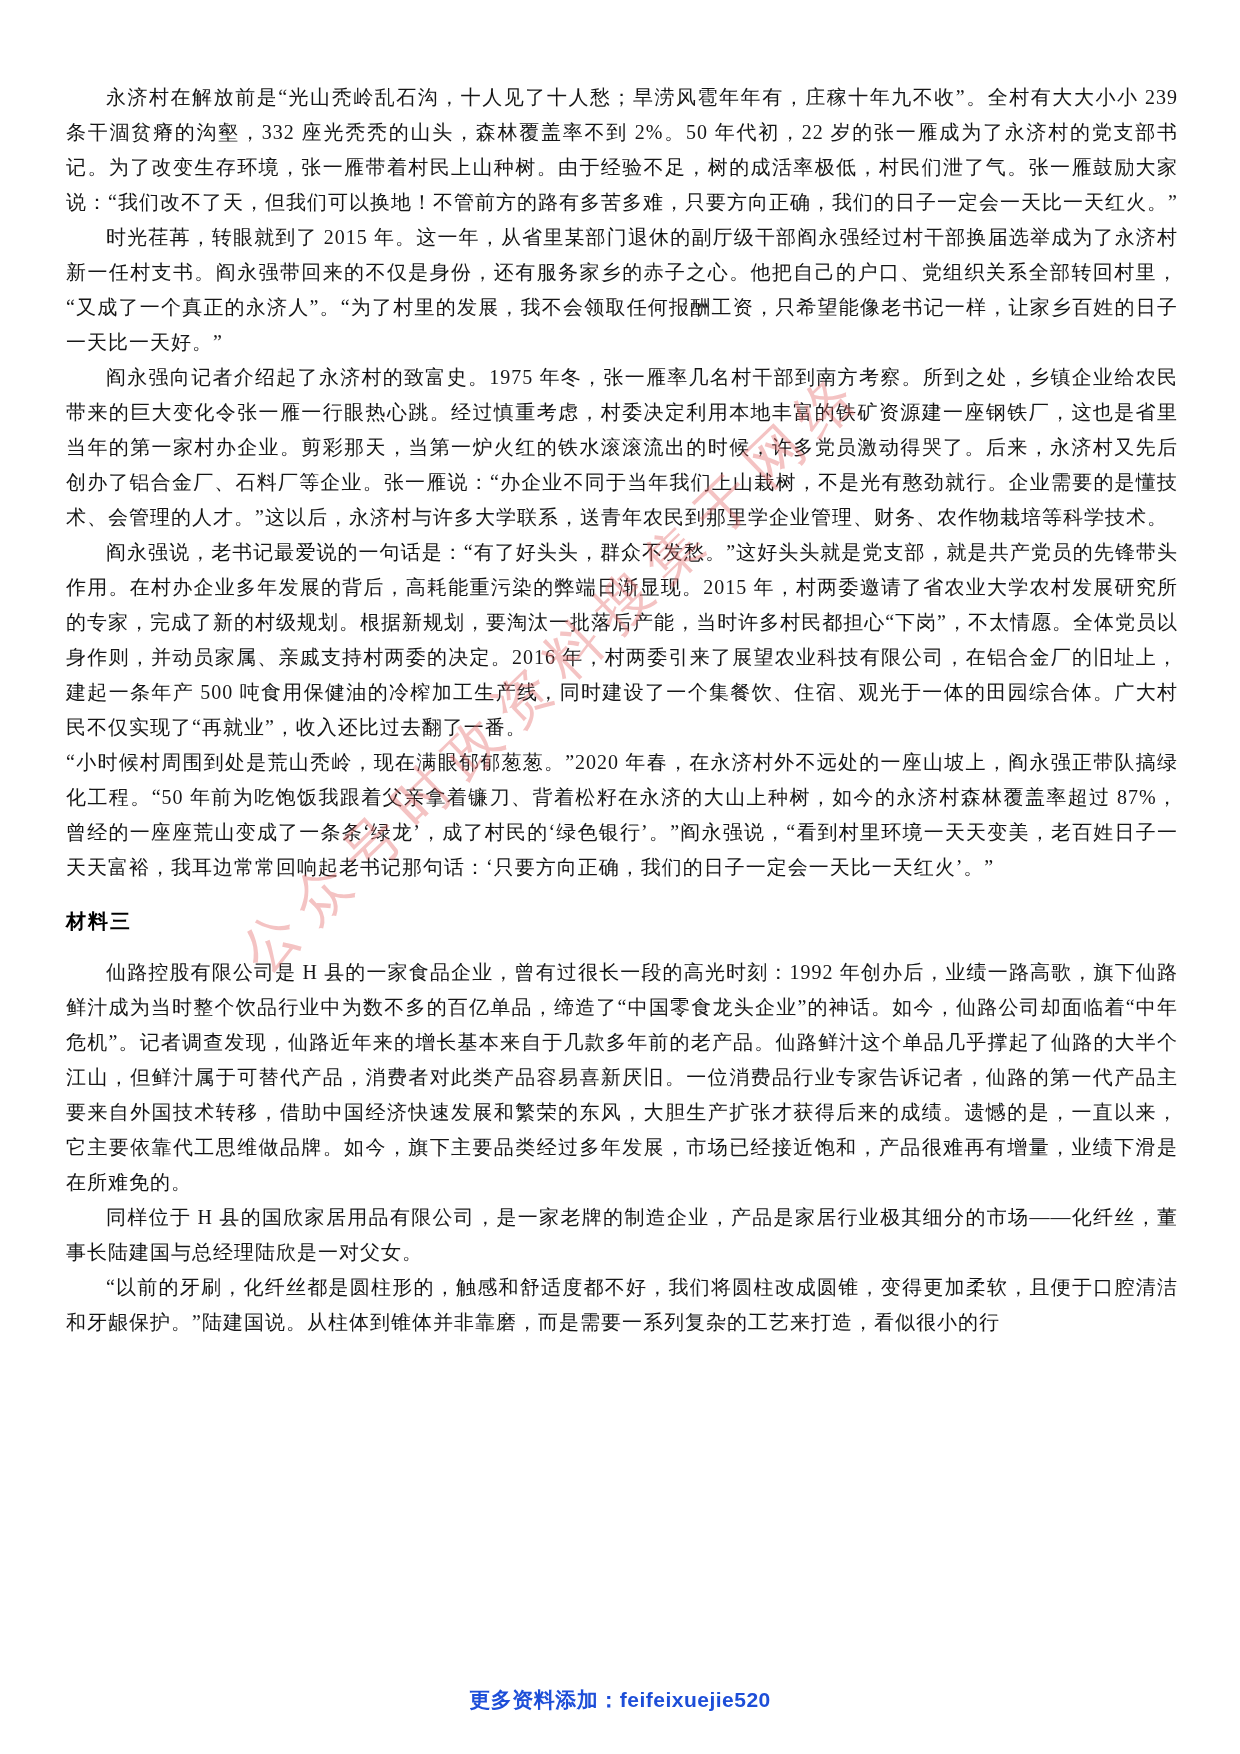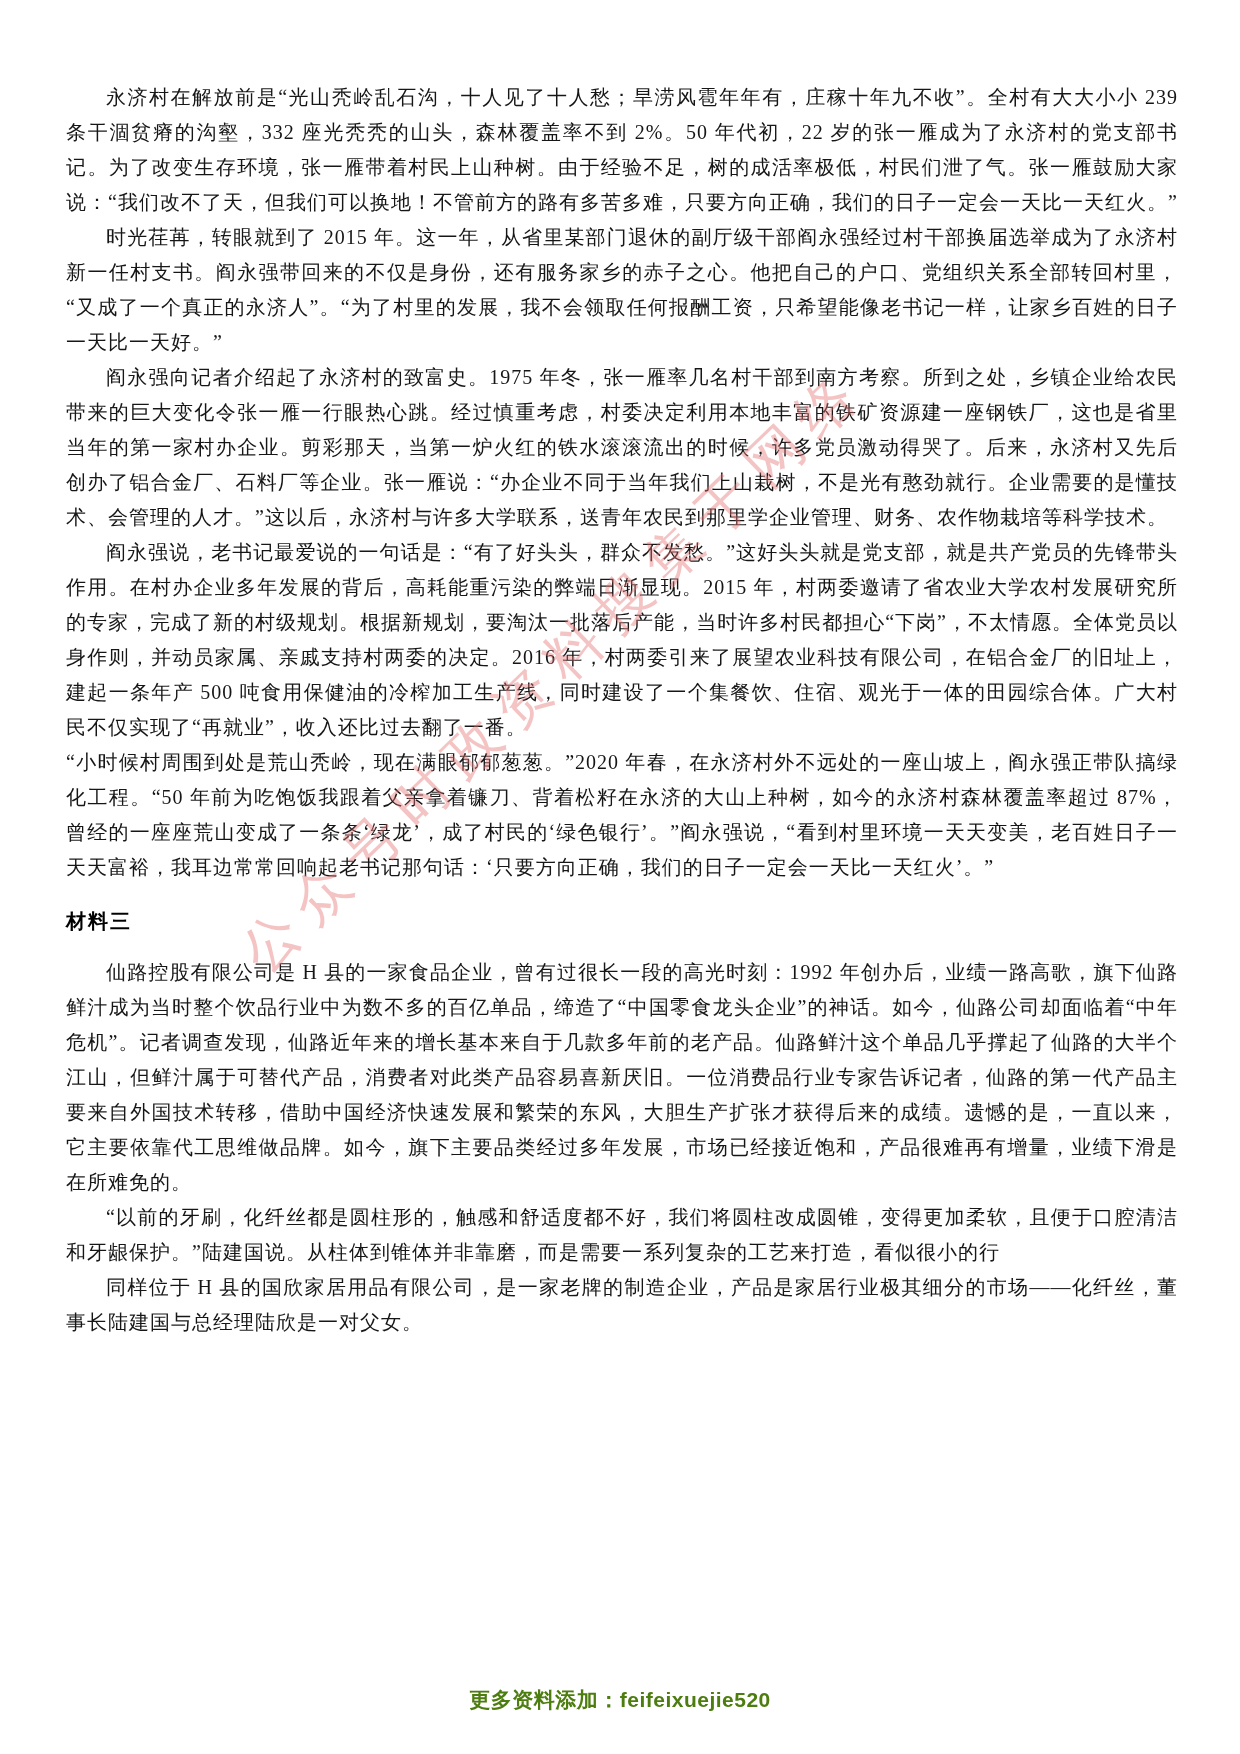--- a/index.html
+++ b/index.html
@@ -30,43 +30,43 @@
     transform:rotate(-44deg);transform-origin:0 0;
     font-family:"Liberation Sans","DejaVu Sans",sans-serif;
     font-size:56px;letter-spacing:14px;white-space:nowrap;
     color:rgba(228,112,112,0.42);
     z-index:3;pointer-events:none;user-select:none;
   }
   .footer{
     position:absolute;left:0;right:0;bottom:40px;
     text-align:center;
     font-family:"Liberation Sans","DejaVu Sans",sans-serif;
-    font-size:21px;font-weight:700;color:#4d7c0f;letter-spacing:0.5px;
+    font-size:21px;font-weight:700;color:#1d4ed8;letter-spacing:0.5px;
   }
 </style>
 </head>
 <body>
 
 <div class="page">
 
   <div class="watermark">公众号时政资料搜集于网络</div>
 
   <main class="content">
 
     <p class="para">永济村在解放前是“光山秃岭乱石沟，十人见了十人愁；旱涝风雹年年有，庄稼十年九不收”。全村有大大小小 239 条干涸贫瘠的沟壑，332 座光秃秃的山头，森林覆盖率不到 2%。50 年代初，22 岁的张一雁成为了永济村的党支部书记。为了改变生存环境，张一雁带着村民上山种树。由于经验不足，树的成活率极低，村民们泄了气。张一雁鼓励大家说：“我们改不了天，但我们可以换地！不管前方的路有多苦多难，只要方向正确，我们的日子一定会一天比一天红火。”</p>
     <p class="para">时光荏苒，转眼就到了 2015 年。这一年，从省里某部门退休的副厅级干部阎永强经过村干部换届选举成为了永济村新一任村支书。阎永强带回来的不仅是身份，还有服务家乡的赤子之心。他把自己的户口、党组织关系全部转回村里，“又成了一个真正的永济人”。“为了村里的发展，我不会领取任何报酬工资，只希望能像老书记一样，让家乡百姓的日子一天比一天好。”</p>
     <p class="para">阎永强向记者介绍起了永济村的致富史。1975 年冬，张一雁率几名村干部到南方考察。所到之处，乡镇企业给农民带来的巨大变化令张一雁一行眼热心跳。经过慎重考虑，村委决定利用本地丰富的铁矿资源建一座钢铁厂，这也是省里当年的第一家村办企业。剪彩那天，当第一炉火红的铁水滚滚流出的时候，许多党员激动得哭了。后来，永济村又先后创办了铝合金厂、石料厂等企业。张一雁说：“办企业不同于当年我们上山栽树，不是光有憨劲就行。企业需要的是懂技术、会管理的人才。”这以后，永济村与许多大学联系，送青年农民到那里学企业管理、财务、农作物栽培等科学技术。</p>
     <p class="para">阎永强说，老书记最爱说的一句话是：“有了好头头，群众不发愁。”这好头头就是党支部，就是共产党员的先锋带头作用。在村办企业多年发展的背后，高耗能重污染的弊端日渐显现。2015 年，村两委邀请了省农业大学农村发展研究所的专家，完成了新的村级规划。根据新规划，要淘汰一批落后产能，当时许多村民都担心“下岗”，不太情愿。全体党员以身作则，并动员家属、亲戚支持村两委的决定。2016 年，村两委引来了展望农业科技有限公司，在铝合金厂的旧址上，建起一条年产 500 吨食用保健油的冷榨加工生产线，同时建设了一个集餐饮、住宿、观光于一体的田园综合体。广大村民不仅实现了“再就业”，收入还比过去翻了一番。</p>
     <p class="para no-indent">“小时候村周围到处是荒山秃岭，现在满眼郁郁葱葱。”2020 年春，在永济村外不远处的一座山坡上，阎永强正带队搞绿化工程。“50 年前为吃饱饭我跟着父亲拿着镰刀、背着松籽在永济的大山上种树，如今的永济村森林覆盖率超过 87%，曾经的一座座荒山变成了一条条‘绿龙’，成了村民的‘绿色银行’。”阎永强说，“看到村里环境一天天变美，老百姓日子一天天富裕，我耳边常常回响起老书记那句话：‘只要方向正确，我们的日子一定会一天比一天红火’。”</p>
 
     <h2 class="heading">材料三</h2>
 
     <p class="para">仙路控股有限公司是 H 县的一家食品企业，曾有过很长一段的高光时刻：1992 年创办后，业绩一路高歌，旗下仙路鲜汁成为当时整个饮品行业中为数不多的百亿单品，缔造了“中国零食龙头企业”的神话。如今，仙路公司却面临着“中年危机”。记者调查发现，仙路近年来的增长基本来自于几款多年前的老产品。仙路鲜汁这个单品几乎撑起了仙路的大半个江山，但鲜汁属于可替代产品，消费者对此类产品容易喜新厌旧。一位消费品行业专家告诉记者，仙路的第一代产品主要来自外国技术转移，借助中国经济快速发展和繁荣的东风，大胆生产扩张才获得后来的成绩。遗憾的是，一直以来，它主要依靠代工思维做品牌。如今，旗下主要品类经过多年发展，市场已经接近饱和，产品很难再有增量，业绩下滑是在所难免的。</p>
+    <p class="para">同样位于 H 县的国欣家居用品有限公司，是一家老牌的制造企业，产品是家居行业极其细分的市场——化纤丝，董事长陆建国与总经理陆欣是一对父女。</p>
     <p class="para">“以前的牙刷，化纤丝都是圆柱形的，触感和舒适度都不好，我们将圆柱改成圆锥，变得更加柔软，且便于口腔清洁和牙龈保护。”陆建国说。从柱体到锥体并非靠磨，而是需要一系列复杂的工艺来打造，看似很小的行</p>
-    <p class="para">同样位于 H 县的国欣家居用品有限公司，是一家老牌的制造企业，产品是家居行业极其细分的市场——化纤丝，董事长陆建国与总经理陆欣是一对父女。</p>
 
   </main>
 
   <footer class="footer">
     <span>更多资料添加：feifeixuejie520</span>
   </footer>
 
 </div>
 
 </body></html>

